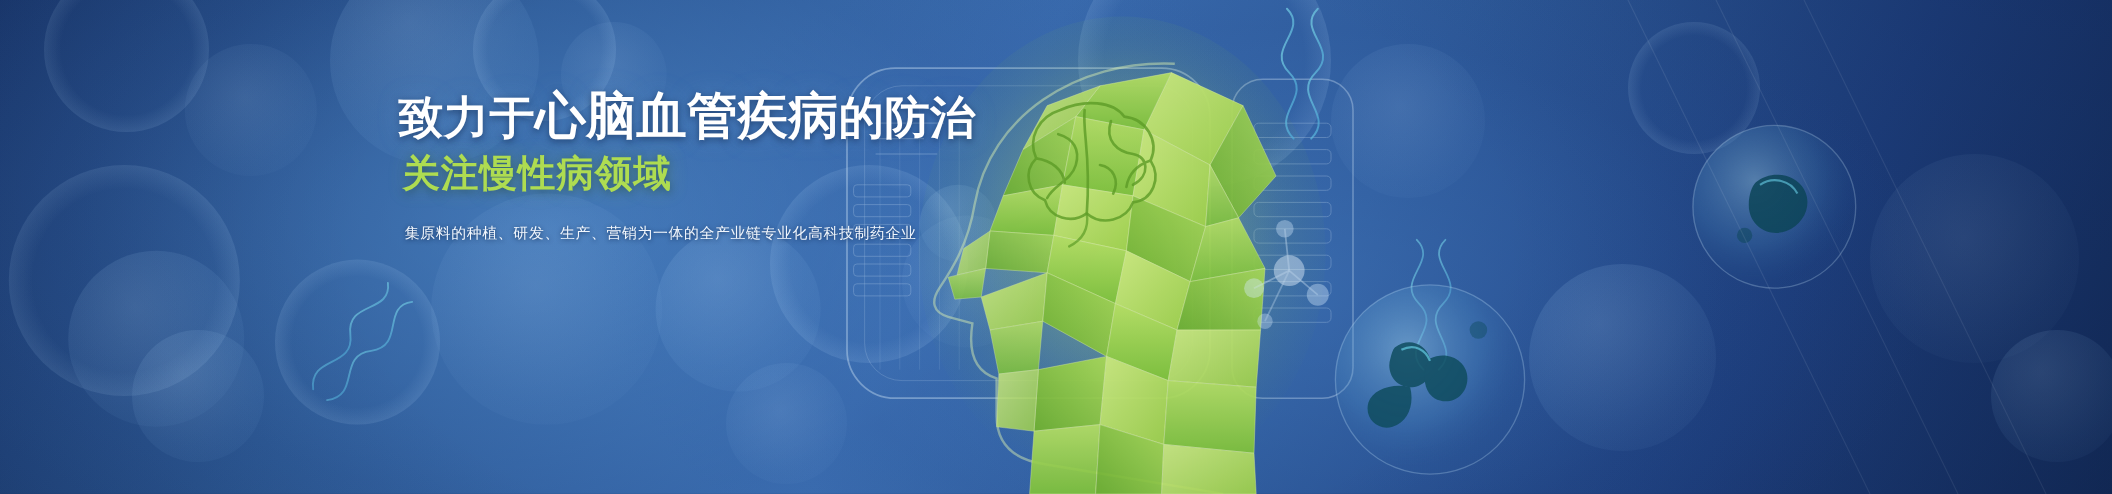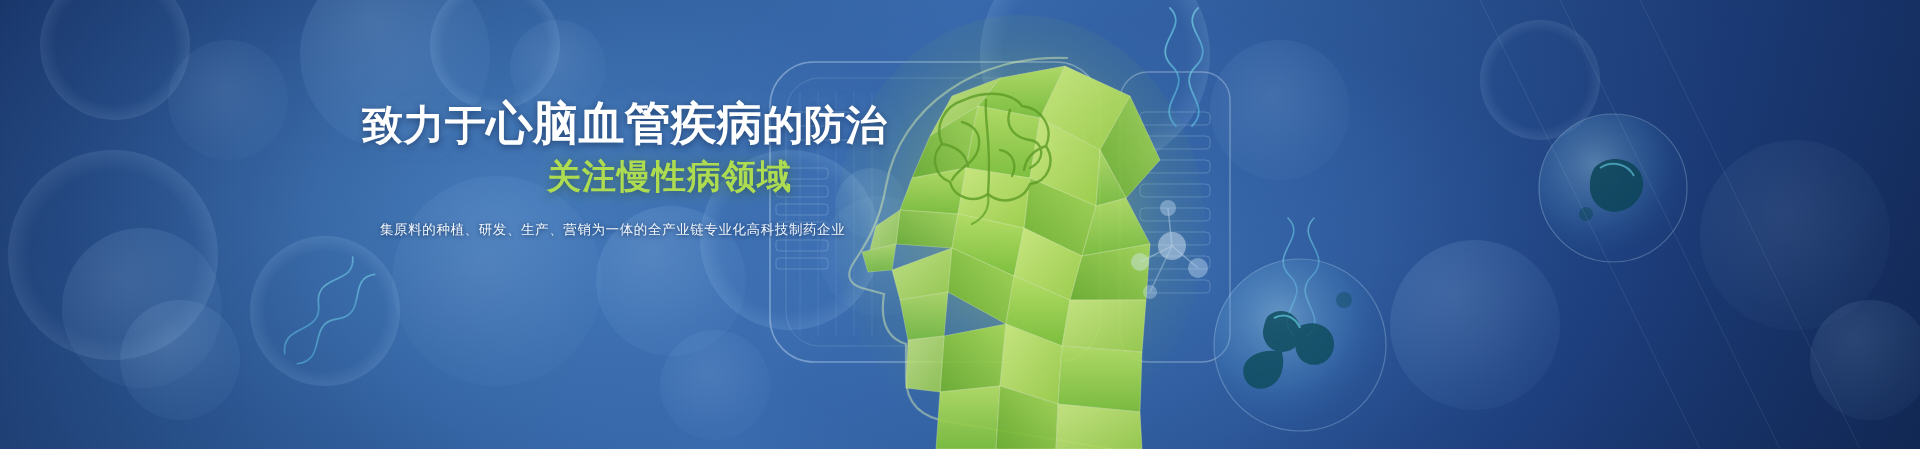--- a/index.html
+++ b/index.html
@@ -19,38 +19,38 @@
   .bokeh{position:absolute;border-radius:50%;pointer-events:none;}
   .bk-fill{background:radial-gradient(circle at 38% 32%,rgba(168,206,244,0.20),rgba(130,180,230,0.10) 58%,rgba(110,165,225,0.02) 100%);}
   .bk-ring{background:radial-gradient(circle at 50% 50%,rgba(255,255,255,0) 56%,rgba(175,212,248,0.17) 74%,rgba(255,255,255,0) 100%);}
   .bk-soft{background:radial-gradient(circle at 45% 40%,rgba(190,222,255,0.13),rgba(150,195,240,0.05) 62%,rgba(255,255,255,0) 100%);}
 
   
   .vignette{position:absolute;inset:0;pointer-events:none;
     background:radial-gradient(ellipse 1250px 700px at 44% 50%,rgba(0,0,0,0) 42%,rgba(8,24,58,0.34) 100%);}
 
   
-  #text-block{position:absolute;left:362px;top:98px;width:430px;text-align:right;}
+  #text-block{position:absolute;left:362px;top:80px;width:430px;}
   #headline{
     margin:0;white-space:nowrap;
     font-size:41px;line-height:50px;font-weight:bold;
     letter-spacing:0.5px;
     color:#ffffff;
     text-shadow:0 2px 7px rgba(8,26,60,0.55),0 0 22px rgba(120,175,235,0.28);
   }
   #headline .hl-accent{font-size:46px;color:#ffffff;letter-spacing:0px;}
   #subhead{
     margin:4px 0 0 4px;white-space:nowrap;
     font-size:34px;line-height:44px;font-weight:bold;
     letter-spacing:1px;
     color:#aedc51;
     text-shadow:0 2px 8px rgba(14,40,20,0.40),0 0 18px rgba(160,220,90,0.26);
   }
   #desc{
-    margin:22px 0 0 18px;white-space:nowrap;
+    margin:22px 0 0 6px;white-space:nowrap;
     font-size:13.5px;line-height:20px;font-weight:normal;
     letter-spacing:0.6px;
     color:#f2f7fd;
     text-shadow:0 1px 4px rgba(10,30,66,0.72);
   }
 
   
   #graphics{position:absolute;left:0;top:0;width:1920px;height:449px;pointer-events:none;}
   #graphics svg{display:block;}
   .hud{opacity:0.55;}

